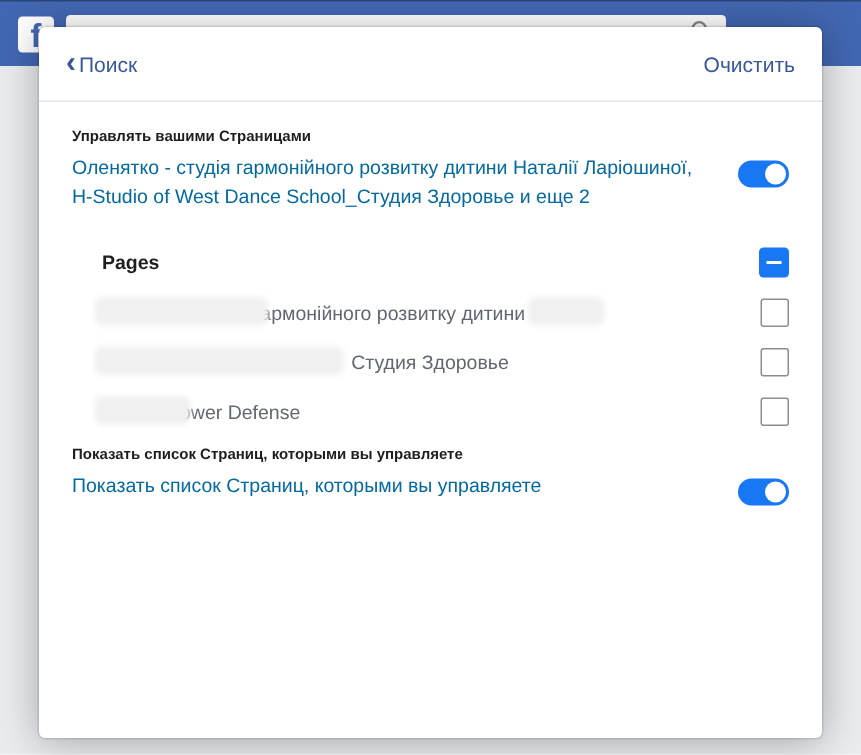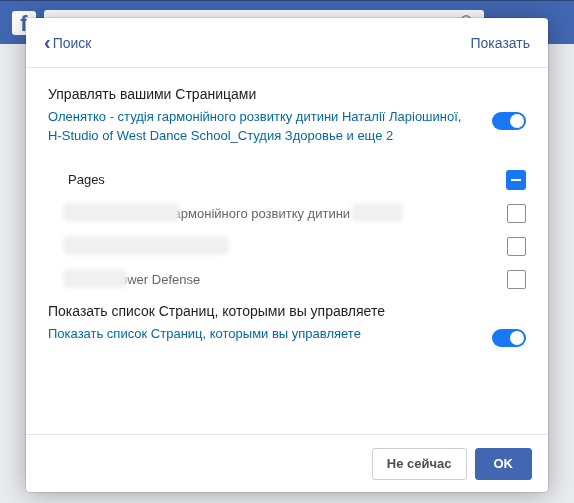--- a/index.html
+++ b/index.html
@@ -9,26 +9,26 @@
 .search{flex:1;height:26px;background:#fff;border-radius:3px;display:flex;align-items:center;padding:0 10px;max-width:440px}
 .search input{flex:1;border:none;outline:none;font-size:13px;color:#333;background:transparent}
 .search input::placeholder{color:#888}
 .search-icon{color:#888}
 .modal{position:absolute;left:26px;top:18px;width:522px;height:474px;background:#fff;border-radius:4px;box-shadow:0 2px 26px rgba(0,0,0,.3),0 0 0 1px rgba(0,0,0,.1);display:flex;flex-direction:column}
 .mheader{height:50px;border-bottom:1px solid #e5e5e5;display:flex;align-items:center;justify-content:space-between;padding:0 18px}
 .back{color:#385898;font-size:14px;display:flex;align-items:center;gap:2px;cursor:pointer}
 .mtitle{font-size:15px;font-weight:bold;color:#1c1e21}
 .clear{color:#385898;font-size:14px;cursor:pointer}
 .mbody{flex:1;overflow-y:auto;padding:18px 22px 0 22px}
-.sect-title{font-size:14px;font-weight:400;color:#1c1e21;margin-bottom:6px}
+.sect-title{font-size:10px;font-weight:700;color:#1c1e21;margin-bottom:6px}
 .sect-desc{font-size:13px;color:#0369a1;line-height:1.45;padding-right:60px;position:relative}
 .toggle{position:absolute;right:0;top:4px;width:34px;height:18px;background:#1877f2;border-radius:9px;cursor:pointer}
 .toggle::after{content:"";position:absolute;right:2px;top:2px;width:14px;height:14px;background:#fff;border-radius:50%}
 .pages-row{display:flex;align-items:center;justify-content:space-between;margin:24px 0 14px 20px}
-.pages-label{font-size:13px;font-weight:normal;color:#1c1e21}
+.pages-label{font-size:13px;font-weight:bold;color:#1c1e21}
 .minus-box{width:20px;height:20px;background:#1877f2;border-radius:3px;display:flex;align-items:center;justify-content:center;color:#fff;font-weight:bold;cursor:pointer}
 .minus-box span{width:10px;height:2px;background:#fff}
 .item{display:flex;align-items:center;justify-content:space-between;margin:0 0 14px 20px;position:relative}
 .item-text{font-size:13px;color:#606770;position:relative}
 .blur{position:absolute;background:#f0f0f0;border-radius:2px;box-shadow:0 0 4px 3px #f0f0f0}
 .checkbox{width:19px;height:19px;border:1.5px solid #8a8d91;border-radius:2px;cursor:pointer}
 .checkbox.checked{background:#1877f2;border-color:#1877f2;display:flex;align-items:center;justify-content:center}
 .checkbox.checked svg{width:13px;height:13px}
 .sect2{position:relative}
 .mfooter{height:58px;border-top:1px solid #e5e5e5;display:flex;align-items:center;justify-content:flex-end;gap:8px;padding:0 16px}
@@ -50,21 +50,21 @@
     </span>
   </div>
 </div>
 
 <div class="modal">
   <div class="mheader">
     <div class="back">
       <span style="font-size:20px;font-weight:bold">‹</span>
       <span>Поиск</span>
     </div>
-    <div class="clear">Показать</div>
+    <div class="clear">Очистить</div>
   </div>
 
   <div class="mbody">
     <div class="sect-title">Управлять вашими Страницами</div>
     <div class="sect-desc">
       <span>Оленятко - студія гармонійного розвитку дитини Наталії Ларіошиної, H-Studio of West Dance School_Студия Здоровье и еще 2</span>
       <div class="toggle"></div>
     </div>
 
     <div class="pages-row">
@@ -79,21 +79,21 @@
         <span class="blur" style="left:-2px;top:0;width:110px;height:13px"></span>
         <span style="opacity:0">xxxxxxxxxxxxxxx </span><span>гармонійного розвитку дитини</span>
         <span class="blur" style="right:-50px;top:0;width:45px;height:13px"></span>
       </div>
       <div class="checkbox"></div>
     </div>
 
     <div class="item">
       <div class="item-text">
         <span class="blur" style="left:-2px;top:0;width:160px;height:13px"></span>
-        <span style="opacity:0">xxxxxxxxxxxxxxxxxxxxxxxxx </span>
+        <span style="opacity:0">xxxxxxxxxxxxxxxxxxxxxxxxx </span><span>Студия Здоровье</span>
       </div>
       <div class="checkbox"></div>
     </div>
 
     <div class="item">
       <div class="item-text">
         <span class="blur" style="left:-2px;top:0;width:58px;height:13px"></span>
         <span style="opacity:0">xxxxxxxx</span><span>ower Defense</span>
       </div>
       <div class="checkbox"></div>
@@ -102,17 +102,13 @@
 
     <div class="sect2">
       <div class="sect-title">Показать список Страниц, которыми вы управляете</div>
       <div class="sect-desc">
         <span>Показать список Страниц, которыми вы управляете</span>
         <div class="toggle"></div>
       </div>
     </div>
   </div>
 
-  <div class="mfooter">
-    <button class="btn">Не сейчас</button>
-    <button class="btn primary">OK</button>
-  </div>
 </div>
 
 </body></html>

